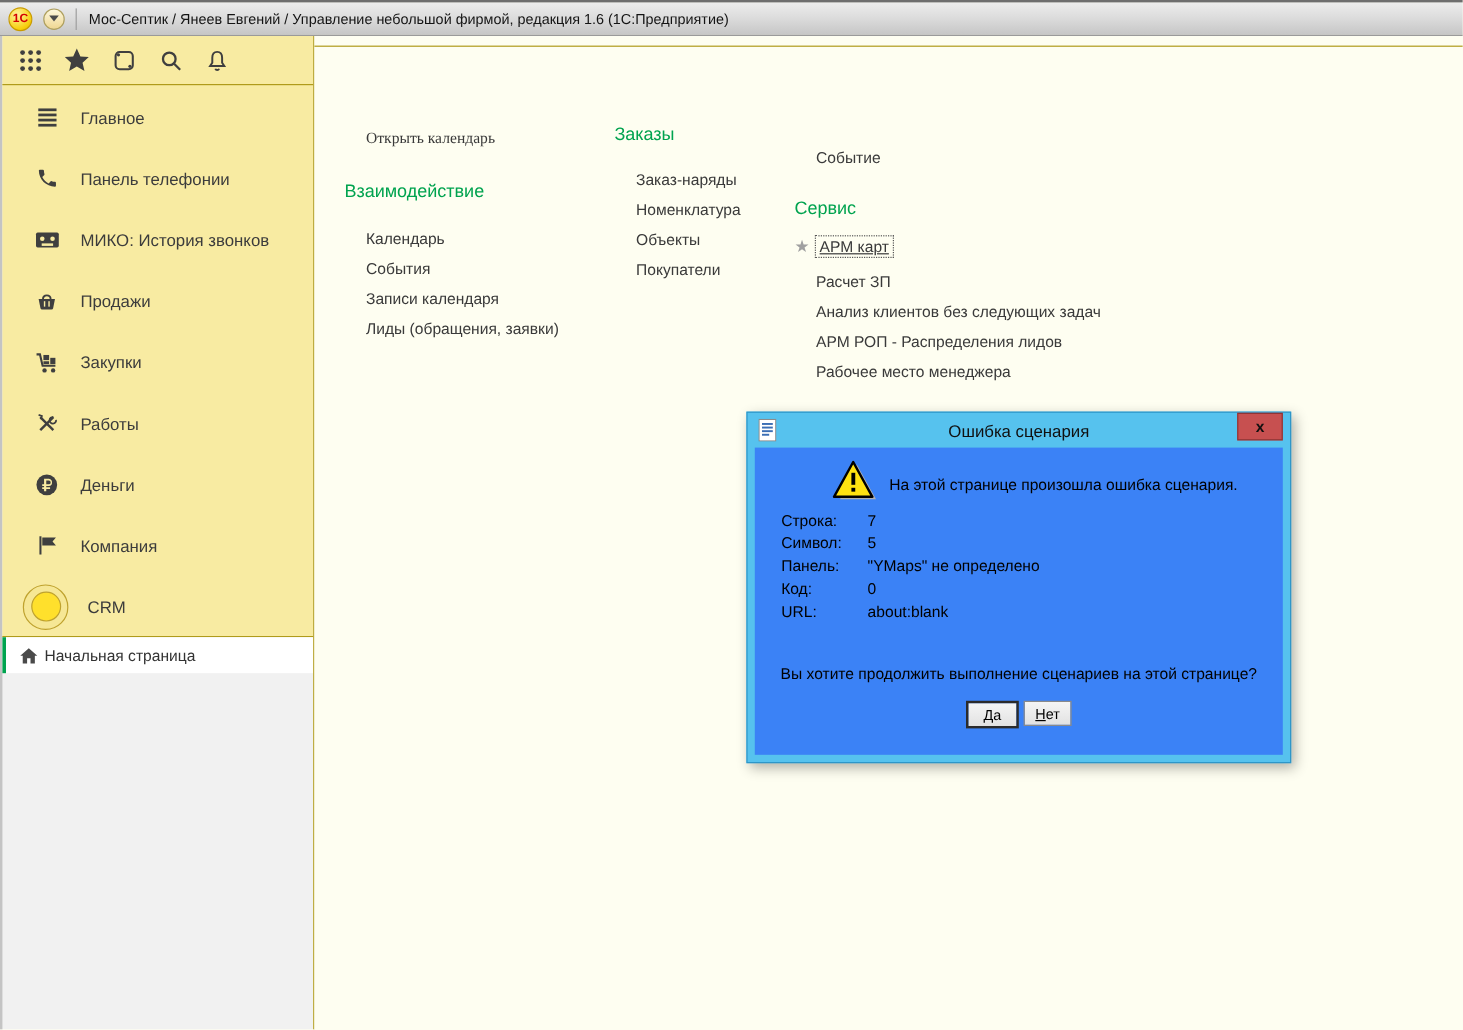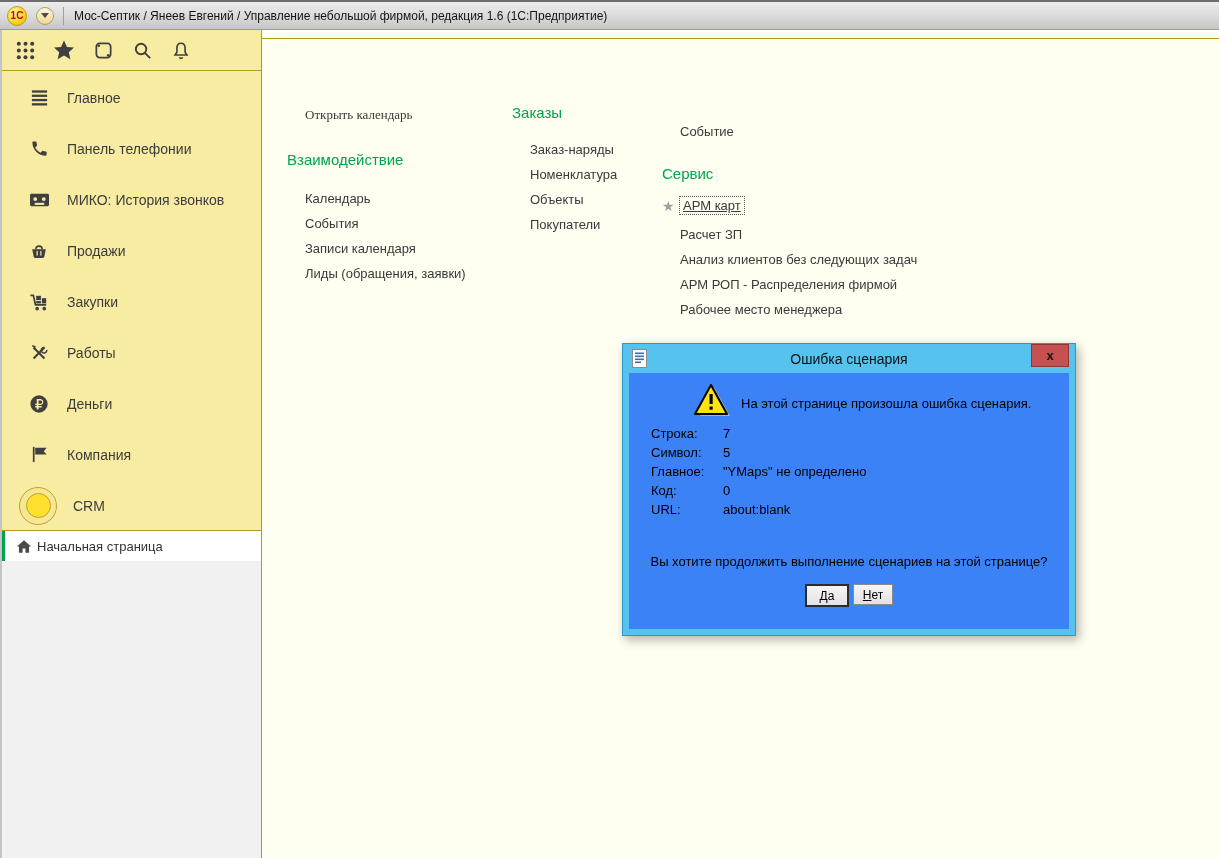--- a/index.html
+++ b/index.html
@@ -289,21 +289,21 @@
   <div class="col col3">
     <a class="lnk ind mt13">Событие</a>
     <div class="h-green mt21">Сервис</div>
     <div class="star-row mt10">
       <span class="gray-star">★</span>
       <a class="focus-link">АРМ карт</a>
     </div>
     <div class="mt4">
       <a class="lnk ind">Расчет ЗП</a>
       <a class="lnk ind">Анализ клиентов без следующих задач</a>
-      <a class="lnk ind">АРМ РОП - Распределения фирмой</a>
+      <a class="lnk ind">АРМ РОП - Распределения лидов</a>
       <a class="lnk ind">Рабочее место менеджера</a>
     </div>
   </div>
 </div>
 
 <div class="dialog">
   <div class="dlg-titlebar">
     <span class="dlg-doc-icon">
       <svg width="15" height="19" viewBox="0 0 15 19">
           <rect x="0.5" y="0.5" width="14" height="18" fill="#FFFFFF" stroke="#8C8C8C"></rect>
@@ -329,21 +329,21 @@
     <div class="dlg-fields">
       <div class="f-row">
         <span class="f-label">Строка:</span>
         <span>7</span>
       </div>
       <div class="f-row">
         <span class="f-label">Символ:</span>
         <span>5</span>
       </div>
       <div class="f-row">
-        <span class="f-label">Главное:</span>
+        <span class="f-label">Панель:</span>
         <span>"YMaps" не определено</span>
       </div>
       <div class="f-row">
         <span class="f-label">Код:</span>
         <span>0</span>
       </div>
       <div class="f-row">
         <span class="f-label">URL:</span>
         <span>about:blank</span>
       </div>

